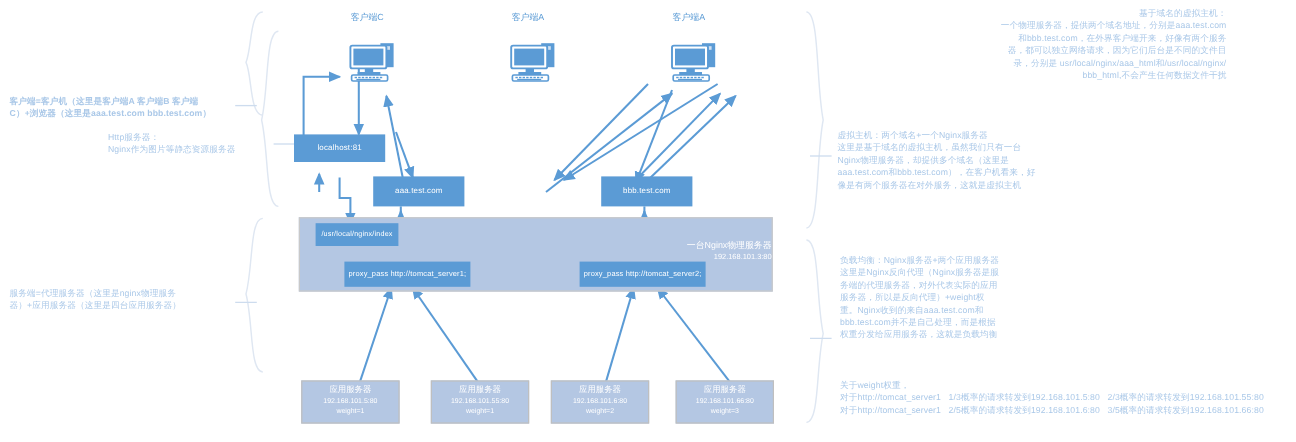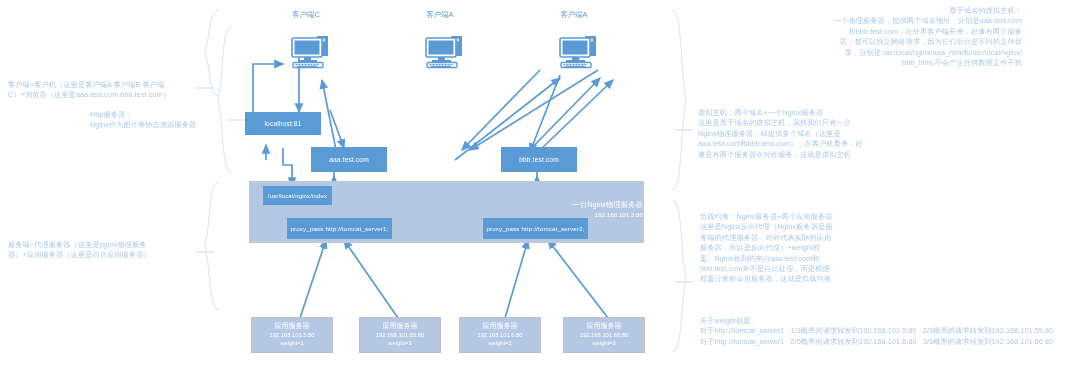--- a/index.html
+++ b/index.html
@@ -241,21 +241,21 @@
     <span class="t">应用服务器</span>
     <span class="l">192.168.101.6:80</span>
     <span class="l">weight=2</span>
   </div>
   <div class="appbox" style="left:563px;top:317px;width:82px;height:36px;">
     <span class="t">应用服务器</span>
     <span class="l">192.168.101.66:80</span>
     <span class="l">weight=3</span>
   </div>
 
-  <div class="note" style="left:8px;top:80px;width:190px;">客户端=客户机（这里是客户端A 客户端B 客户端
+  <div class="note" style="left:8px;top:80px;width:190px;font-weight:bold;">客户端=客户机（这里是客户端A 客户端B 客户端
 C）+浏览器（这里是aaa.test.com bbb.test.com）</div>
   <div class="note" style="left:8px;top:240px;width:190px;">服务端=代理服务器（这里是nginx物理服务
 器）+应用服务器（这里是四台应用服务器）</div>
   <div class="note" style="left:90px;top:110px;width:120px;text-align:left;">Http服务器：
 Nginx作为图片等静态资源服务器</div>
 
   <div class="note" style="left:702px;top:6px;width:320px;text-align:right;">基于域名的虚拟主机：
 一个物理服务器，提供两个域名地址，分别是aaa.test.com
 和bbb.test.com，在外界客户端开来，好像有两个服务
 器，都可以独立网络请求，因为它们后台是不同的文件目

